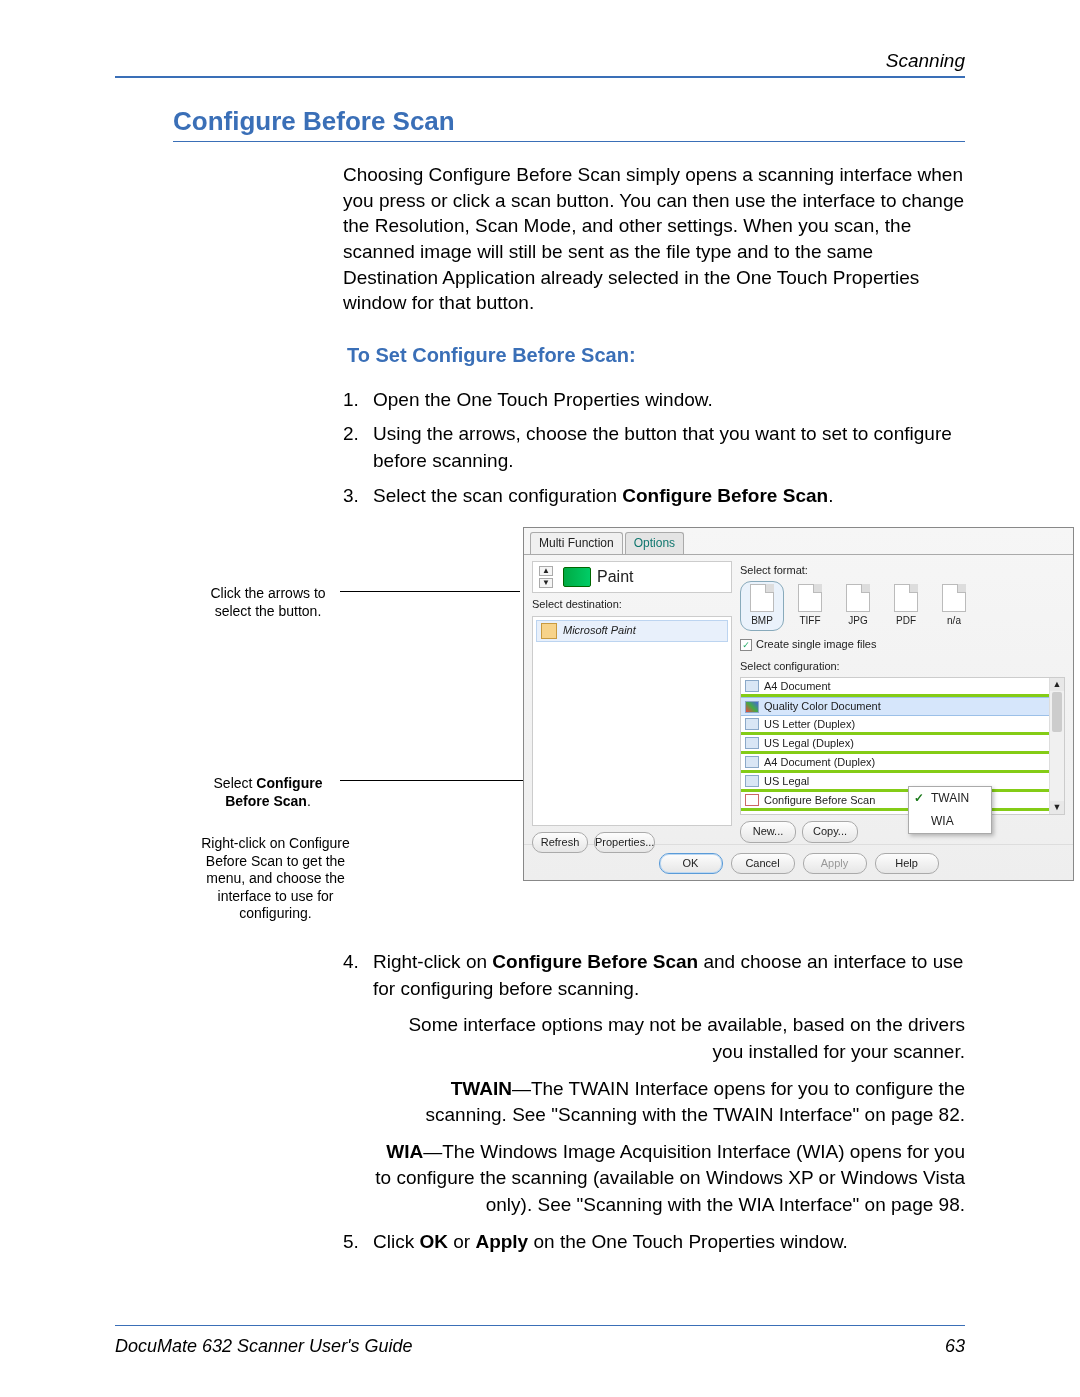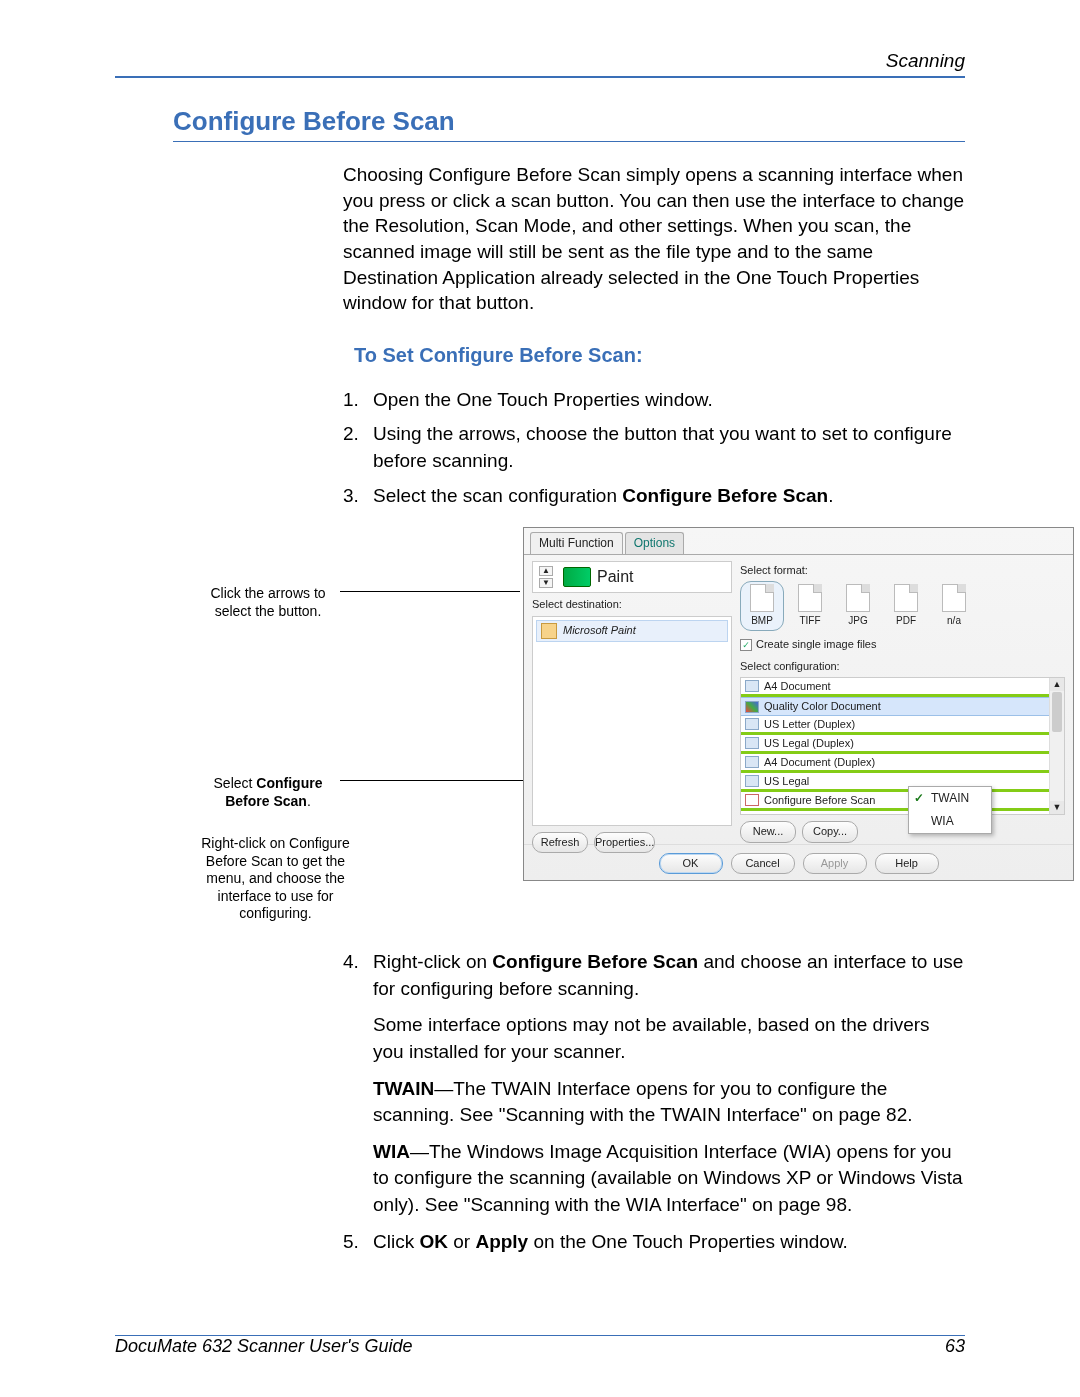--- a/index.html
+++ b/index.html
@@ -43,37 +43,37 @@
   .body-col {
     margin-left: 228px;
     font-size: 19px;
     line-height: 1.35;
   }
   .para { }
   .h2 {
     color: #3a6fb7;
     font-size: 20px;
     font-weight: bold;
-    margin: 26px 0 18px 11px;
+    margin: 26px 0 18px 4px;
   }
   ol.steps { list-style: none; counter-reset: step; }
   ol.steps > li {
     counter-increment: step;
     position: relative;
     padding-left: 30px;
     margin-bottom: 8px;
     font-size: 19px;
     line-height: 1.4;
   }
   ol.steps > li::before {
     content: counter(step) ".";
     position: absolute;
     left: 0;
   }
-  .step-sub { margin-top: 10px; margin-bottom: 10px; }
+  .step-sub { margin-top: 10px; margin-bottom: 10px; text-align: right; }
   .bold { font-weight: bold; }
 
   
   .figure-wrap {
     position: relative;
     margin: 18px 0 22px -5px;
     height: 400px;
   }
   .callout {
     position: absolute;
@@ -181,21 +181,21 @@
   .winbtn.primary{border:1px solid #5a9bd8; box-shadow:0 0 0 1px #bcd8f2 inset;}
   .bottom-row {
     display:flex; gap:8px; justify-content:center; padding:8px 10px;
     border-top:1px solid #ddd;
   }
 
   .footer {
     position: absolute;
     left: 115px; right: 115px; bottom: 40px;
     border-top: 1.5px solid #3a6fb7;
-    padding-top: 0;
+    padding-top: 10px;
     display: flex; justify-content: space-between;
     font-style: italic; font-size: 18px;
   }
 </style>
 </head>
 <body>
 
 <div class="page">
   <div class="header-right">Scanning</div>
   <hr class="hr-top">

